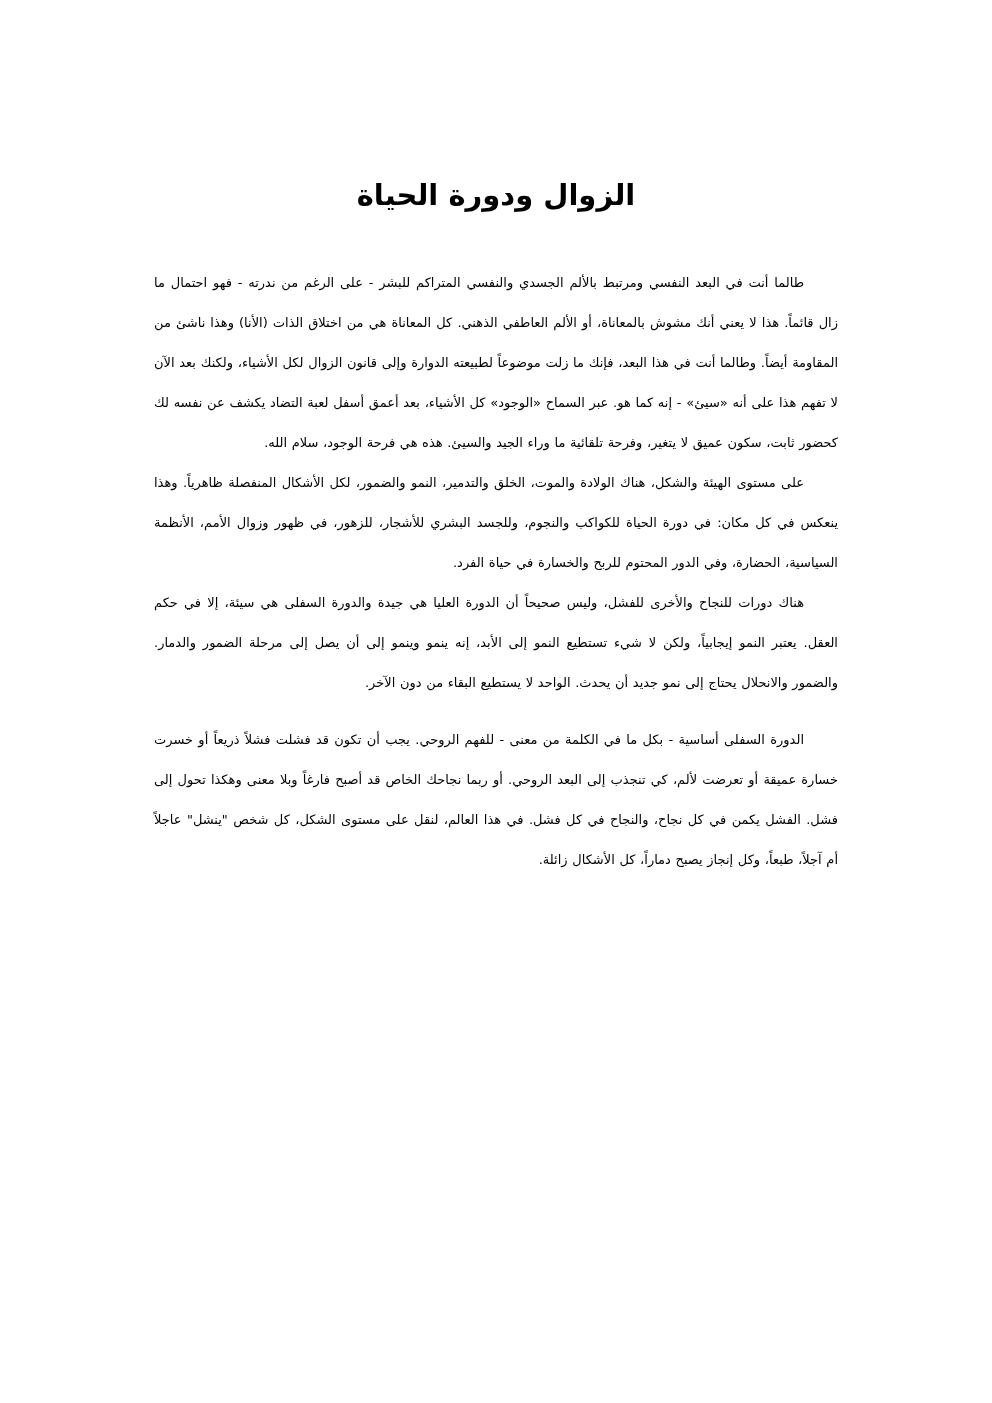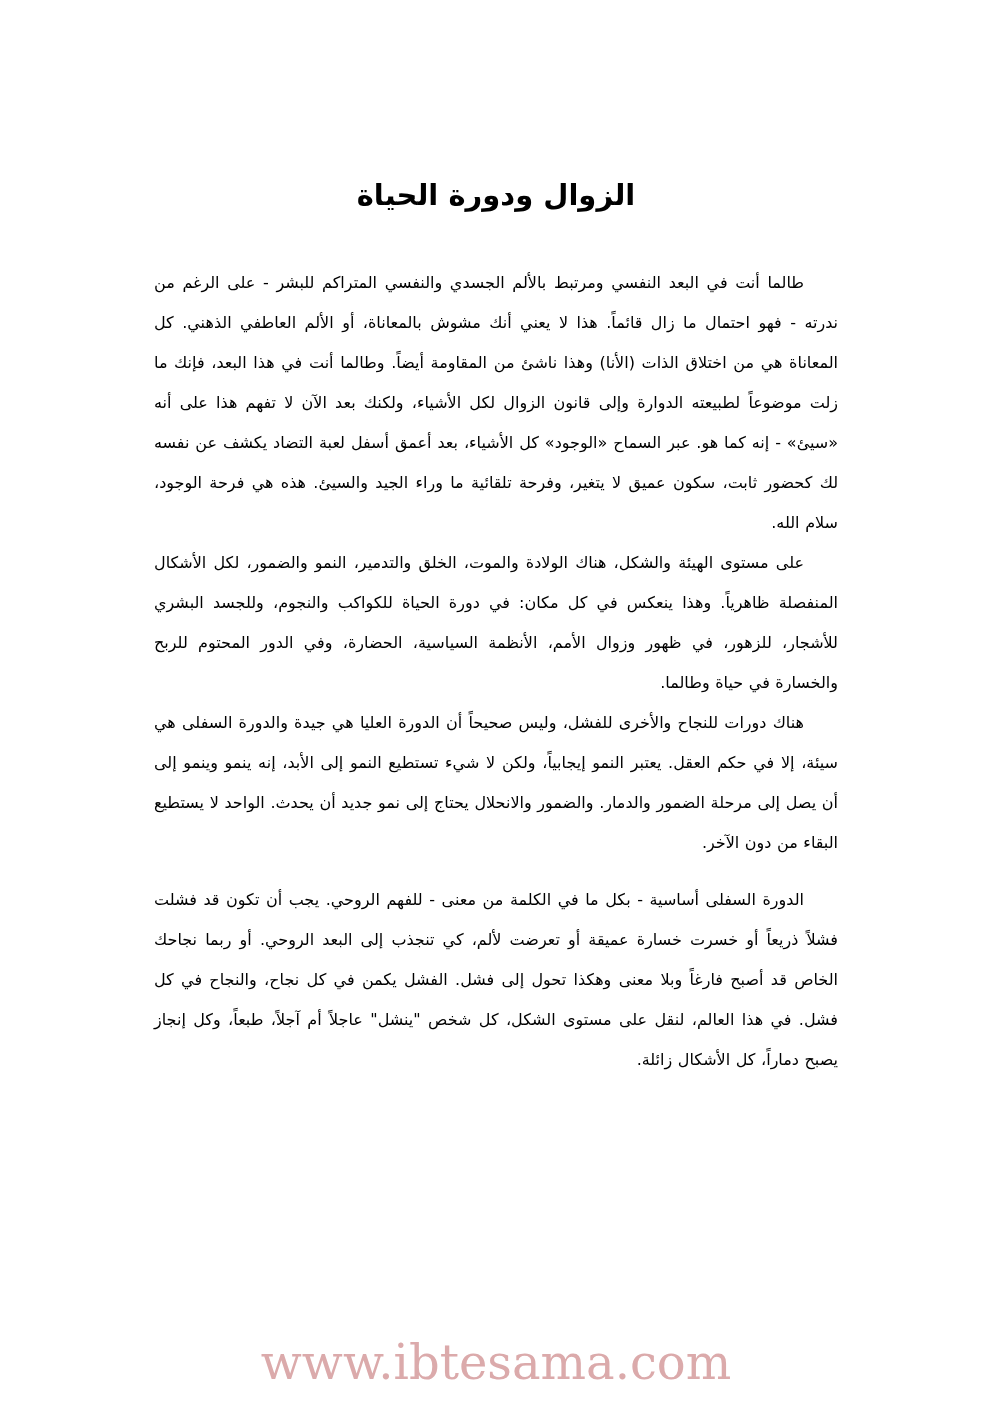--- a/index.html
+++ b/index.html
@@ -34,21 +34,21 @@
     font-size: 29px;
     line-height: 1.35;
     color: #000000;
     text-align: center;
     margin: 0 0 48px 0;
     letter-spacing: 0.5px;
   }
 
   .body-text {
     font-family: "DejaVu Sans", "Liberation Sans", sans-serif;
-    font-size: 16px;
+    font-size: 13px;
     line-height: 40px;
     color: #000000;
     text-align: justify;
     text-align-last: right;
     direction: rtl;
     unicode-bidi: embed;
     margin: 0;
     word-spacing: 0.5px;
   }
 
@@ -94,28 +94,27 @@
 <div class="page">
 
   <div class="content">
 
     <h1 class="doc-title">الزوال ودورة الحياة</h1>
 
     <div class="body-text">
 
       <p class="para">طالما أنت في البعد النفسي ومرتبط بالألم الجسدي والنفسي المتراكم للبشر - على الرغم من ندرته - فهو احتمال ما زال قائماً. هذا لا يعني أنك مشوش بالمعاناة، أو الألم العاطفي الذهني. كل المعاناة هي من اختلاق الذات (الأنا) وهذا ناشئ من المقاومة أيضاً. وطالما أنت في هذا البعد، فإنك ما زلت موضوعاً لطبيعته الدوارة وإلى قانون الزوال لكل الأشياء، ولكنك بعد الآن لا تفهم هذا على أنه «سيئ» - إنه كما هو. عبر السماح «الوجود» كل الأشياء، بعد أعمق أسفل لعبة التضاد يكشف عن نفسه لك كحضور ثابت، سكون عميق لا يتغير، وفرحة تلقائية ما وراء الجيد والسيئ. هذه هي فرحة الوجود، سلام الله.</p>
 
-      <p class="para">على مستوى الهيئة والشكل، هناك الولادة والموت، الخلق والتدمير، النمو والضمور، لكل الأشكال المنفصلة ظاهرياً. وهذا ينعكس في كل مكان: في دورة الحياة للكواكب والنجوم، وللجسد البشري للأشجار، للزهور، في ظهور وزوال الأمم، الأنظمة السياسية، الحضارة، وفي الدور المحتوم للربح والخسارة في حياة وطالما.</p>
+      <p class="para">على مستوى الهيئة والشكل، هناك الولادة والموت، الخلق والتدمير، النمو والضمور، لكل الأشكال المنفصلة ظاهرياً. وهذا ينعكس في كل مكان: في دورة الحياة للكواكب والنجوم، وللجسد البشري للأشجار، للزهور، في ظهور وزوال الأمم، الأنظمة السياسية، الحضارة، وفي الدور المحتوم للربح والخسارة في حياة الفرد.</p>
 
       <p class="para">هناك دورات للنجاح والأخرى للفشل، وليس صحيحاً أن الدورة العليا هي جيدة والدورة السفلى هي سيئة، إلا في حكم العقل. يعتبر النمو إيجابياً، ولكن لا شيء تستطيع النمو إلى الأبد، إنه ينمو وينمو إلى أن يصل إلى مرحلة الضمور والدمار. والضمور والانحلال يحتاج إلى نمو جديد أن يحدث. الواحد لا يستطيع البقاء من دون الآخر.</p>
 
       <div class="para-gap"></div>
 
       <p class="para">الدورة السفلى أساسية - بكل ما في الكلمة من معنى - للفهم الروحي. يجب أن تكون قد فشلت فشلاً ذريعاً أو خسرت خسارة عميقة أو تعرضت لألم، كي تنجذب إلى البعد الروحي. أو ربما نجاحك الخاص قد أصبح فارغاً وبلا معنى وهكذا تحول إلى فشل. الفشل يكمن في كل نجاح، والنجاح في كل فشل. في هذا العالم، لنقل على مستوى الشكل، كل شخص "ينشل" عاجلاً أم آجلاً، طبعاً، وكل إنجاز يصبح دماراً، كل الأشكال زائلة.</p>
 
     </div>
 
   </div>
 
 
-  <div class="watermark">www.ibtesama.com</div>
 
 </div>
 
 </body></html>

